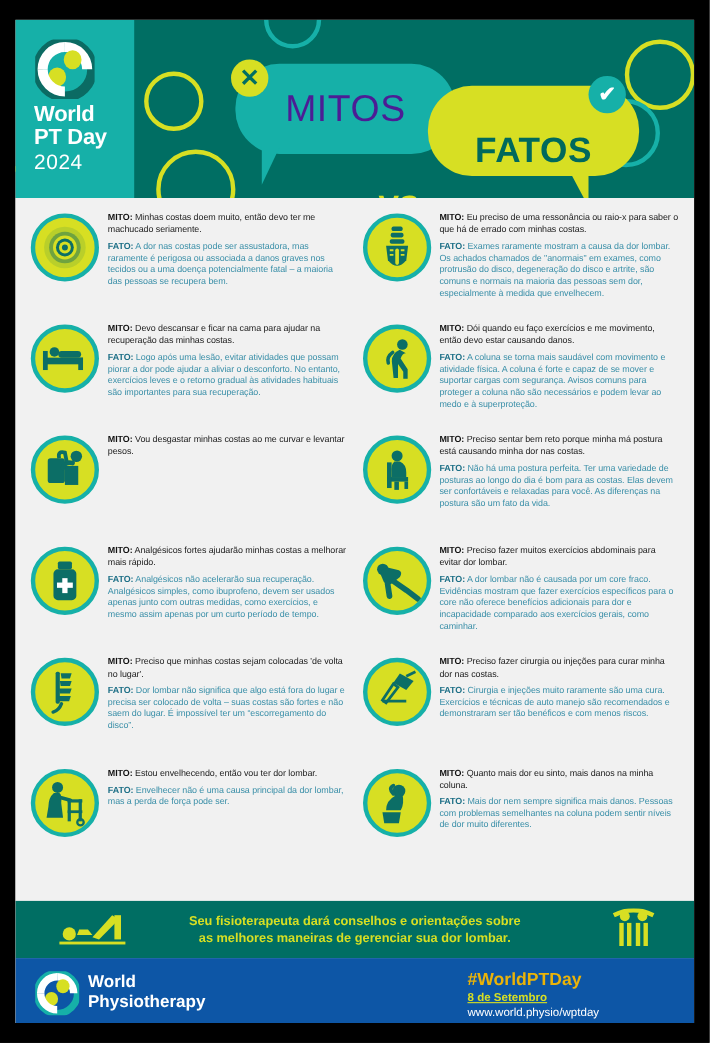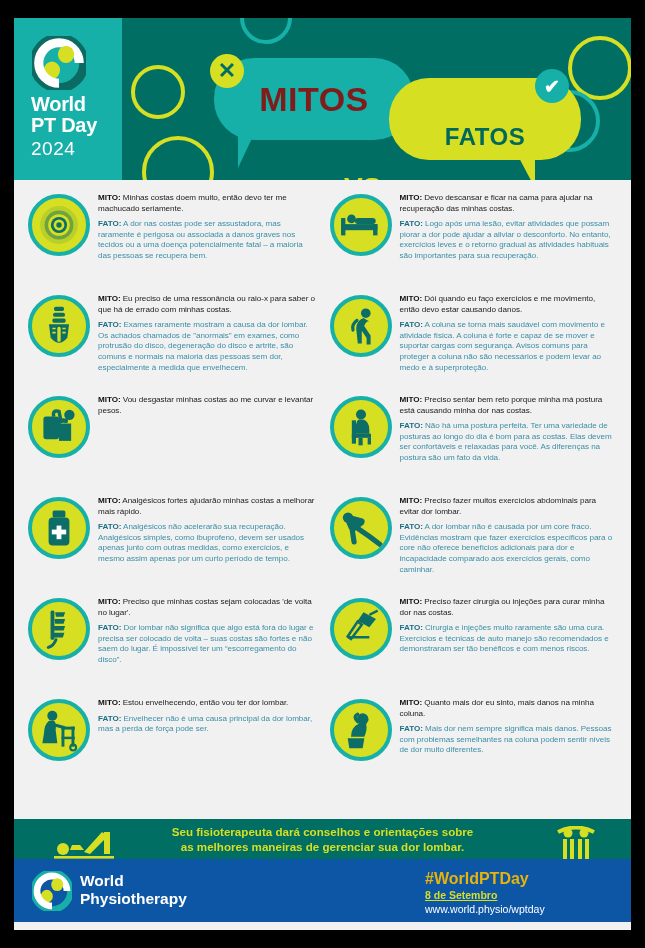--- a/index.html
+++ b/index.html
@@ -72,27 +72,27 @@
   }
   .bubble-fatos .bubble-body {
     background: #d7df23;
     width: 192px; height: 82px;
   }
   .bubble-tail {
     position: absolute;
     width: 0; height: 0;
   }
   .mitos-text {
-    color: #7f1d1d;
-    font-size: 34px; font-weight: bold;
+    color: #4c1d95;
+    font-size: 34px; font-weight: normal;
     letter-spacing: 0.5px;
   }
   .fatos-text {
     color: #00695c;
-    font-size: 24px; font-weight: bold;
+    font-size: 32px; font-weight: bold;
     letter-spacing: 0.5px;
     margin-top: 35px;
   }
   .vs-text {
     position: absolute;
     left: 330px; top: 116px;
     color: #d7df23;
     font-size: 28px; font-weight: bold;
     z-index: 4;
     margin-top: 38px;
@@ -149,21 +149,21 @@
   }
   .line-myth { color: #1b1b1b; margin-bottom: 5px; }
   .line-fact { color: #3a8fa8; }
   .lbl-myth { font-weight: bold; color: #111111; }
   .lbl-fact { font-weight: bold; color: #1d6f86; }
 
   
   .banner {
     position: relative;
     width: 100%;
-    height: 40px;
+    height: 52px;
     background: #006e63;
     display: flex;
     align-items: center;
     justify-content: center;
   }
   .banner-text {
     color: #d7df23;
     font-size: 11.6px;
     font-weight: bold;
     line-height: 15px;
@@ -294,50 +294,50 @@
             </div>
           </div>
           <div class="card-text">
             <p class="line-myth"><span class="lbl-myth">MITO:</span> <span>Minhas costas doem muito, então devo ter me machucado seriamente.</span></p>
             <p class="line-fact"><span class="lbl-fact">FATO:</span> <span>A dor nas costas pode ser assustadora, mas raramente é perigosa ou associada a danos graves nos tecidos ou a uma doença potencialmente fatal – a maioria das pessoas se recupera bem.</span></p>
           </div>
         </div>
         <div class="card">
           <div class="icon-wrap">
             <div class="icon-circle">
-              <svg viewBox="0 0 60 60" width="52" height="52">
-                <circle cx="19" cy="23" r="5" fill="#0c6e66"></circle>
-                <rect x="23" y="22" width="24" height="7" rx="3.5" fill="#0c6e66"></rect>
-                <rect x="7" y="29" width="42" height="7" fill="#0c6e66"></rect>
-                <rect x="7" y="22" width="5" height="20" fill="#0c6e66"></rect>
-                <rect x="44" y="29" width="5" height="13" fill="#0c6e66"></rect>
-              </svg>
-            </div>
-          </div>
-          <div class="card-text">
-            <p class="line-myth"><span class="lbl-myth">MITO:</span> <span>Devo descansar e ficar na cama para ajudar na recuperação das minhas costas.</span></p>
-            <p class="line-fact"><span class="lbl-fact">FATO:</span> <span>Logo após uma lesão, evitar atividades que possam piorar a dor pode ajudar a aliviar o desconforto. No entanto, exercícios leves e o retorno gradual às atividades habituais são importantes para sua recuperação.</span></p>
-          </div>
-        </div>
-        <div class="card">
-          <div class="icon-wrap">
-            <div class="icon-circle">
               <svg viewBox="0 0 60 60" width="50" height="54">
                 <rect x="24" y="7" width="12" height="5" rx="2" fill="#0c6e66"></rect>
                 <rect x="23" y="14" width="14" height="5" rx="2" fill="#0c6e66"></rect>
                 <rect x="22" y="21" width="16" height="5" rx="2" fill="#0c6e66"></rect>
                 <path d="M18 28 L42 28 L40 44 Q30 56 20 44 Z" fill="#0c6e66"></path>
                 <rect x="28" y="31" width="4" height="18" rx="2" fill="#d7df23"></rect>
                 <path d="M22 33 L26 33 M22 38 L26 38 M34 33 L38 33 M34 38 L38 38" stroke="#d7df23" stroke-width="2"></path>
               </svg>
             </div>
           </div>
           <div class="card-text">
             <p class="line-myth"><span class="lbl-myth">MITO:</span> <span>Eu preciso de uma ressonância ou raio-x para saber o que há de errado com minhas costas.</span></p>
             <p class="line-fact"><span class="lbl-fact">FATO:</span> <span>Exames raramente mostram a causa da dor lombar. Os achados chamados de "anormais" em exames, como protrusão do disco, degeneração do disco e artrite, são comuns e normais na maioria das pessoas sem dor, especialmente à medida que envelhecem.</span></p>
+          </div>
+        </div>
+        <div class="card">
+          <div class="icon-wrap">
+            <div class="icon-circle">
+              <svg viewBox="0 0 60 60" width="52" height="52">
+                <circle cx="19" cy="23" r="5" fill="#0c6e66"></circle>
+                <rect x="23" y="22" width="24" height="7" rx="3.5" fill="#0c6e66"></rect>
+                <rect x="7" y="29" width="42" height="7" fill="#0c6e66"></rect>
+                <rect x="7" y="22" width="5" height="20" fill="#0c6e66"></rect>
+                <rect x="44" y="29" width="5" height="13" fill="#0c6e66"></rect>
+              </svg>
+            </div>
+          </div>
+          <div class="card-text">
+            <p class="line-myth"><span class="lbl-myth">MITO:</span> <span>Devo descansar e ficar na cama para ajudar na recuperação das minhas costas.</span></p>
+            <p class="line-fact"><span class="lbl-fact">FATO:</span> <span>Logo após uma lesão, evitar atividades que possam piorar a dor pode ajudar a aliviar o desconforto. No entanto, exercícios leves e o retorno gradual às atividades habituais são importantes para sua recuperação.</span></p>
           </div>
         </div>
         <div class="card">
           <div class="icon-wrap">
             <div class="icon-circle">
               <svg viewBox="0 0 60 60" width="48" height="54">
                 <circle cx="36" cy="14" r="6" fill="#0c6e66"></circle>
                 <path d="M33 20 Q24 24 24 33 L26 52 L31 52 L31 36 L37 45 L37 53 L42 53 L42 42 L34 30 Q36 24 40 24" fill="#0c6e66"></path>
                 <path d="M25 23 Q18 28 20 35" stroke="#0c6e66" stroke-width="4" fill="none" stroke-linecap="round"></path>
               </svg>

